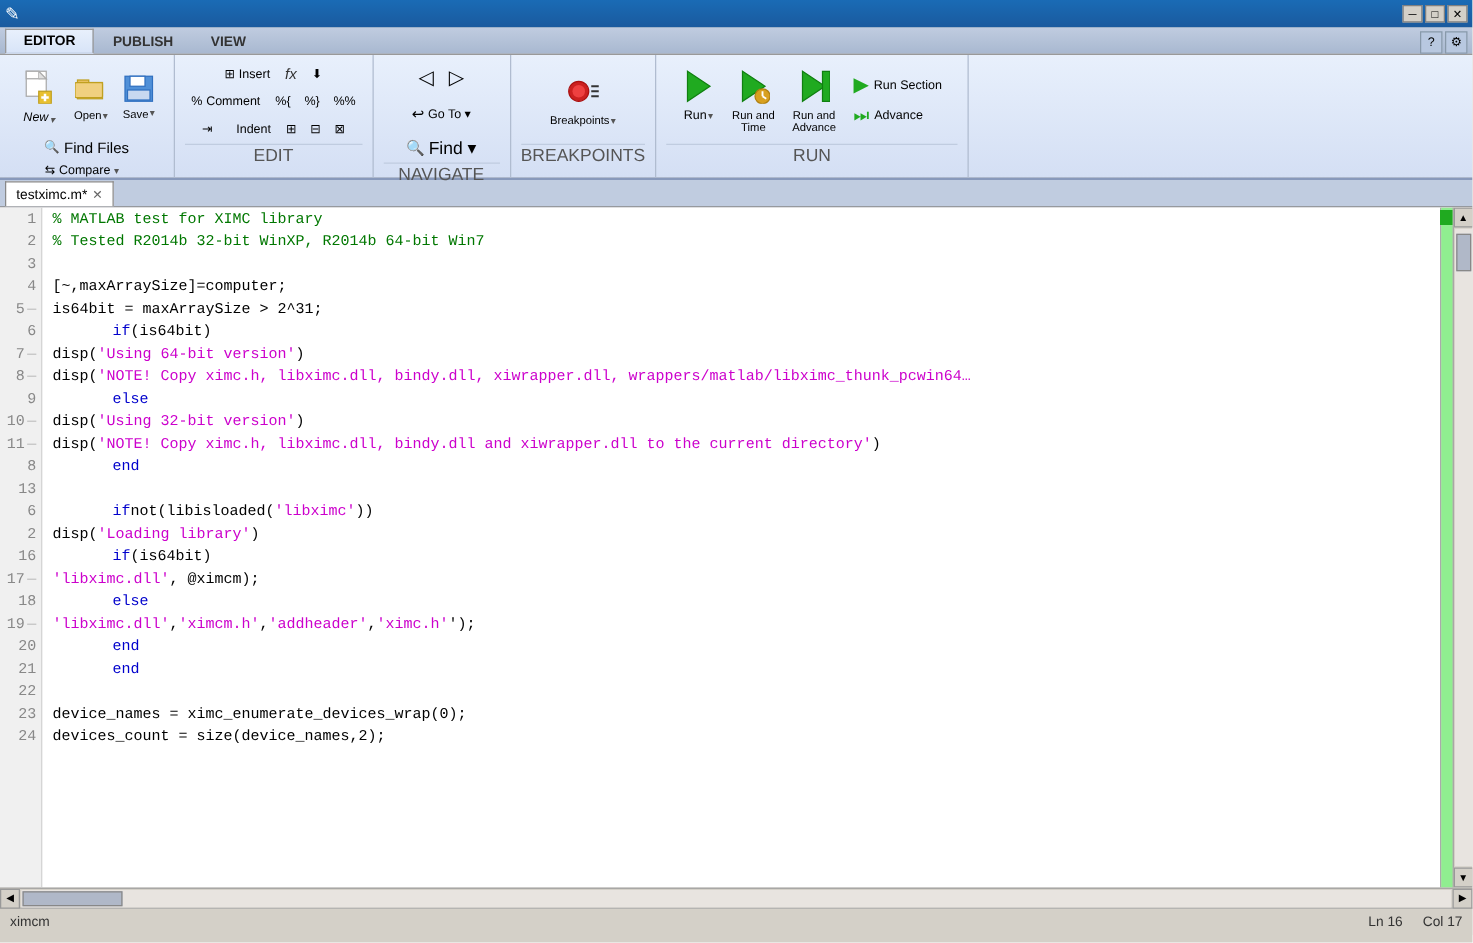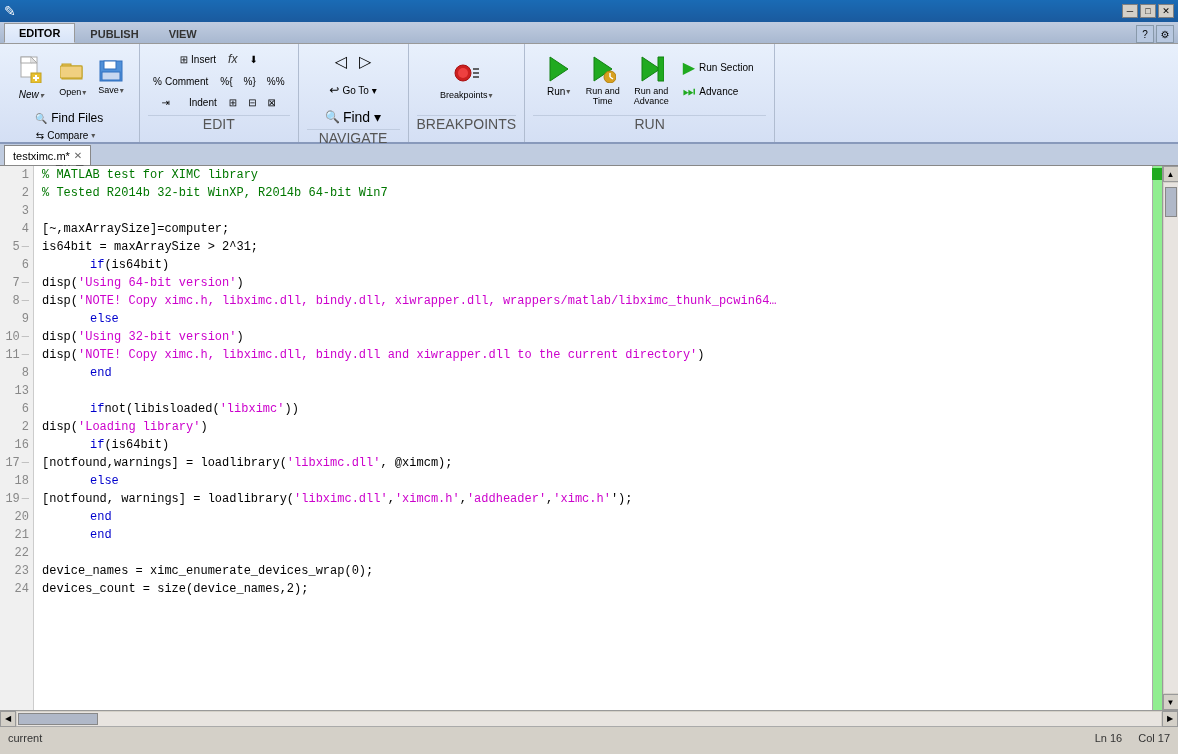--- a/index.html
+++ b/index.html
@@ -613,29 +613,27 @@
       <div class="code-line">
         <span class="c-normal">    disp(</span>
         <span class="c-string">'Loading library'</span>
         <span class="c-normal">)</span>
       </div>
       <div class="code-line">
         <span class="c-keyword">    if</span>
         <span class="c-normal"> (is64bit)</span>
       </div>
       <div class="code-line">
-        <span class="c-normal">        [notfound,warnings] = loadlibrary(</span>
         <span class="c-string">'libximc.dll'</span>
         <span class="c-normal">, @ximcm);</span>
       </div>
       <div class="code-line">
         <span class="c-keyword">    else</span>
       </div>
       <div class="code-line">
-        <span class="c-normal">        [notfound, warnings] = loadlibrary(</span>
         <span class="c-string">'libximc.dll'</span>
         <span class="c-normal">, </span>
         <span class="c-string">'ximcm.h'</span>
         <span class="c-normal">, </span>
         <span class="c-string">'addheader'</span>
         <span class="c-normal">, </span>
         <span class="c-string">'ximc.h'</span>
         <span class="c-normal">');</span>
       </div>
       <div class="code-line">
@@ -669,18 +667,18 @@
 
 <div class="hscrollbar" style="display:flex;align-items:center;">
   <div class="hscroll-btn">◀</div>
   <div class="hscroll-track" style="flex:1;height:14px;background:#e8e4e0;margin:1px;position:relative;">
     <div class="hscroll-thumb" style="height:12px;width:80px;background:#b0b8c8;border:1px solid #888;position:absolute;top:1px;left:1px;"></div>
   </div>
   <div class="hscroll-btn">▶</div>
 </div>
 
 <div class="status-bar">
-  <span>current</span>
+  <span>ximcm</span>
   <div class="status-right">
     <span>Ln 16</span>
     <span>Col 17</span>
   </div>
 </div>
 
 </body></html>

